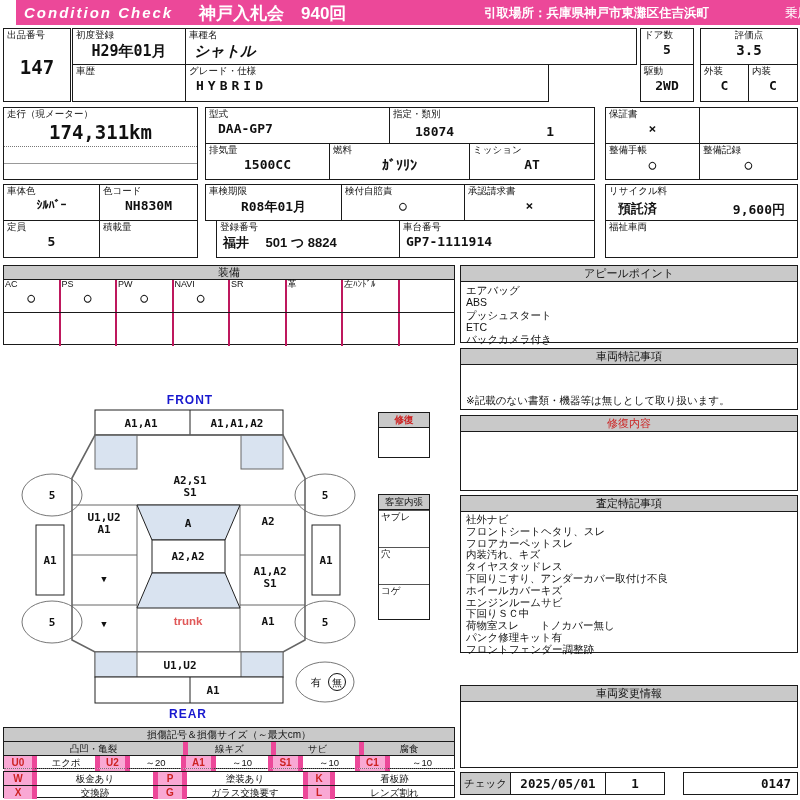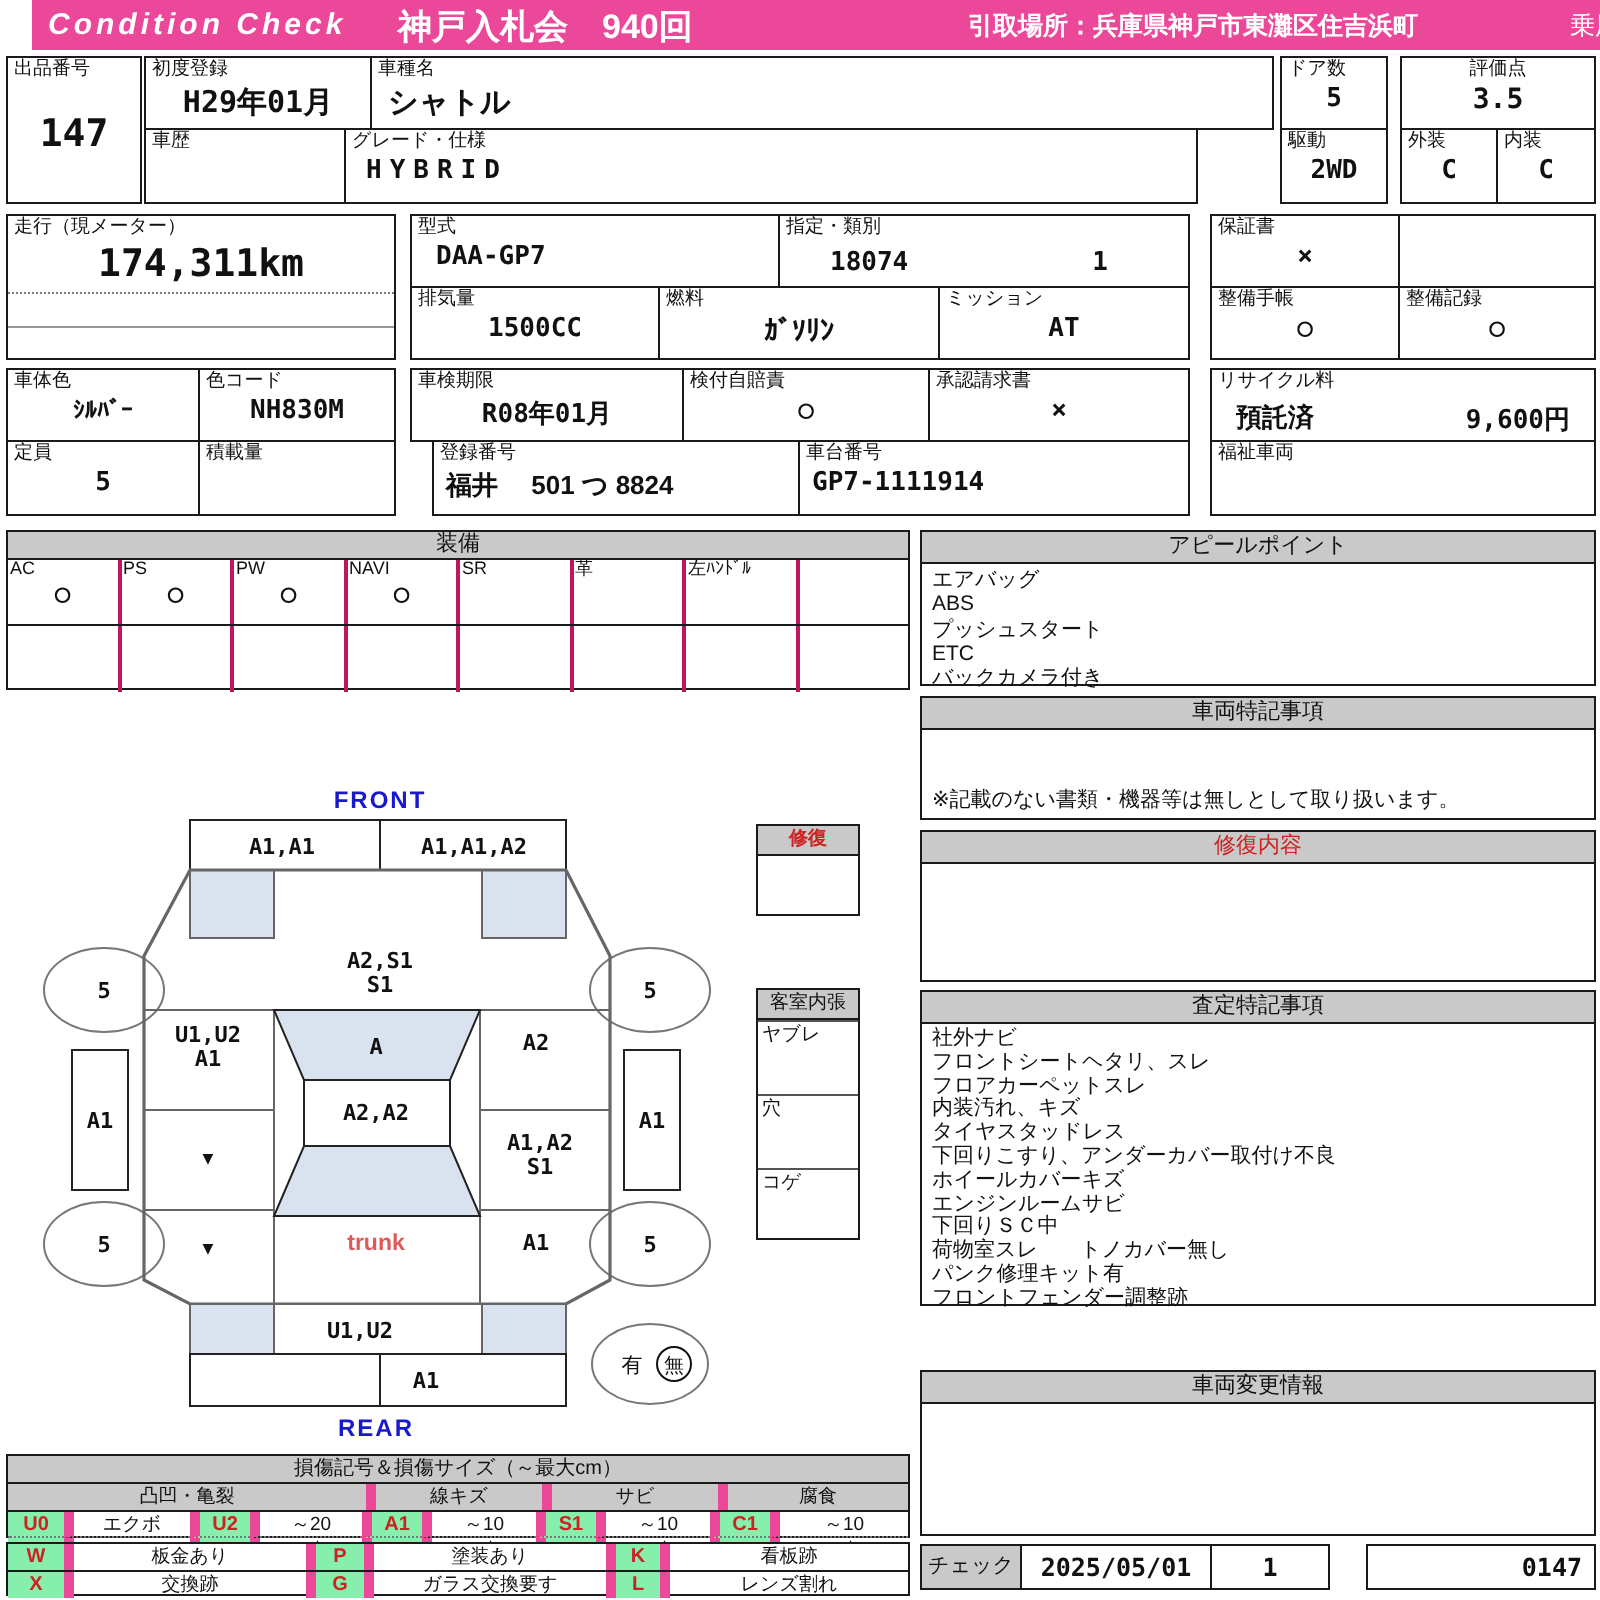--- a/index.html
+++ b/index.html
@@ -27,21 +27,21 @@
   .eqcell{flex:1;border-left:2px solid #be185d;position:relative;box-sizing:border-box;}
   .eqcell:first-child{border-left:none;}
   .eqlbl{font-size:9px;padding:0 1px;line-height:1.1;}
   .eqmark{text-align:center;font-size:13px;font-weight:bold;font-family:"DejaVu Sans Mono",monospace;}
   
   .lgrow{display:flex;}
   .lgc{box-sizing:border-box;border-left:5px solid #ec4899;text-align:center;font-size:9.5px;
        line-height:13px;height:13px;overflow:hidden;white-space:nowrap;}
   .lgc:first-child{border-left:none;}
   .ghead{background:#c9c9c9;}
-  .code{background:#86efac;color:#cc2222;font-weight:bold;font-size:10px;}
+  .code{background:#f9a8d4;color:#cc2222;font-weight:bold;font-size:10px;}
   .dotted{border-bottom:1px dotted #777;}
   
   .dl{font:bold 11px "DejaVu Sans Mono",monospace;fill:#111;text-anchor:middle;}
   .blue{font:bold 12px "Liberation Sans",sans-serif;fill:#1818cf;text-anchor:middle;letter-spacing:1px;}
   .redtxt{font:bold 11.5px "Liberation Sans",sans-serif;fill:#e05858;text-anchor:middle;}
   .mini{position:absolute;border:1px solid #1a1a1a;background:#fff;box-sizing:border-box;}
   .minihd{background:#c9c9c9;border-bottom:1px solid #1a1a1a;text-align:center;font-size:9.5px;height:14px;line-height:14px;white-space:nowrap;overflow:hidden;}
   .minirow{border-top:1px solid #555;font-size:9.5px;padding:0 2px;box-sizing:border-box;}
   .minirow:first-of-type{border-top:none;}
 </style>
@@ -64,23 +64,23 @@
   <div class="ib" style="left:72px;top:28px;width:114px;height:37px;">
     <div class="lbl">初度登録</div>
     <div class="v" style="font-size:15px;">H29年01月</div>
   </div>
   <div class="ib" style="left:72px;top:64px;width:114px;height:38px;">
     <div class="lbl">車歴</div>
     <div class="v"></div>
   </div>
   <div class="ib" style="left:185px;top:28px;width:452px;height:37px;">
     <div class="lbl">車種名</div>
-    <div class="vjp" style="text-align:left;padding-left:8px;font-size:15px;">シャトル</div>
-  </div>
-  <div class="ib" style="left:172px;top:64px;width:427px;height:38px;">
+    <div class="vjp" style="text-align:left;padding-left:8px;font-size:15px;font-style:italic;">シャトル</div>
+  </div>
+  <div class="ib" style="left:185px;top:64px;width:364px;height:38px;">
     <div class="lbl">グレード・仕様</div>
     <div class="v" style="text-align:left;padding-left:10px;letter-spacing:4px;">HYBRID</div>
   </div>
   <div class="ib" style="left:640px;top:28px;width:54px;height:37px;">
     <div class="lbl">ドア数</div>
     <div class="v">5</div>
   </div>
   <div class="ib" style="left:640px;top:64px;width:54px;height:38px;">
     <div class="lbl">駆動</div>
     <div class="v">2WD</div>

